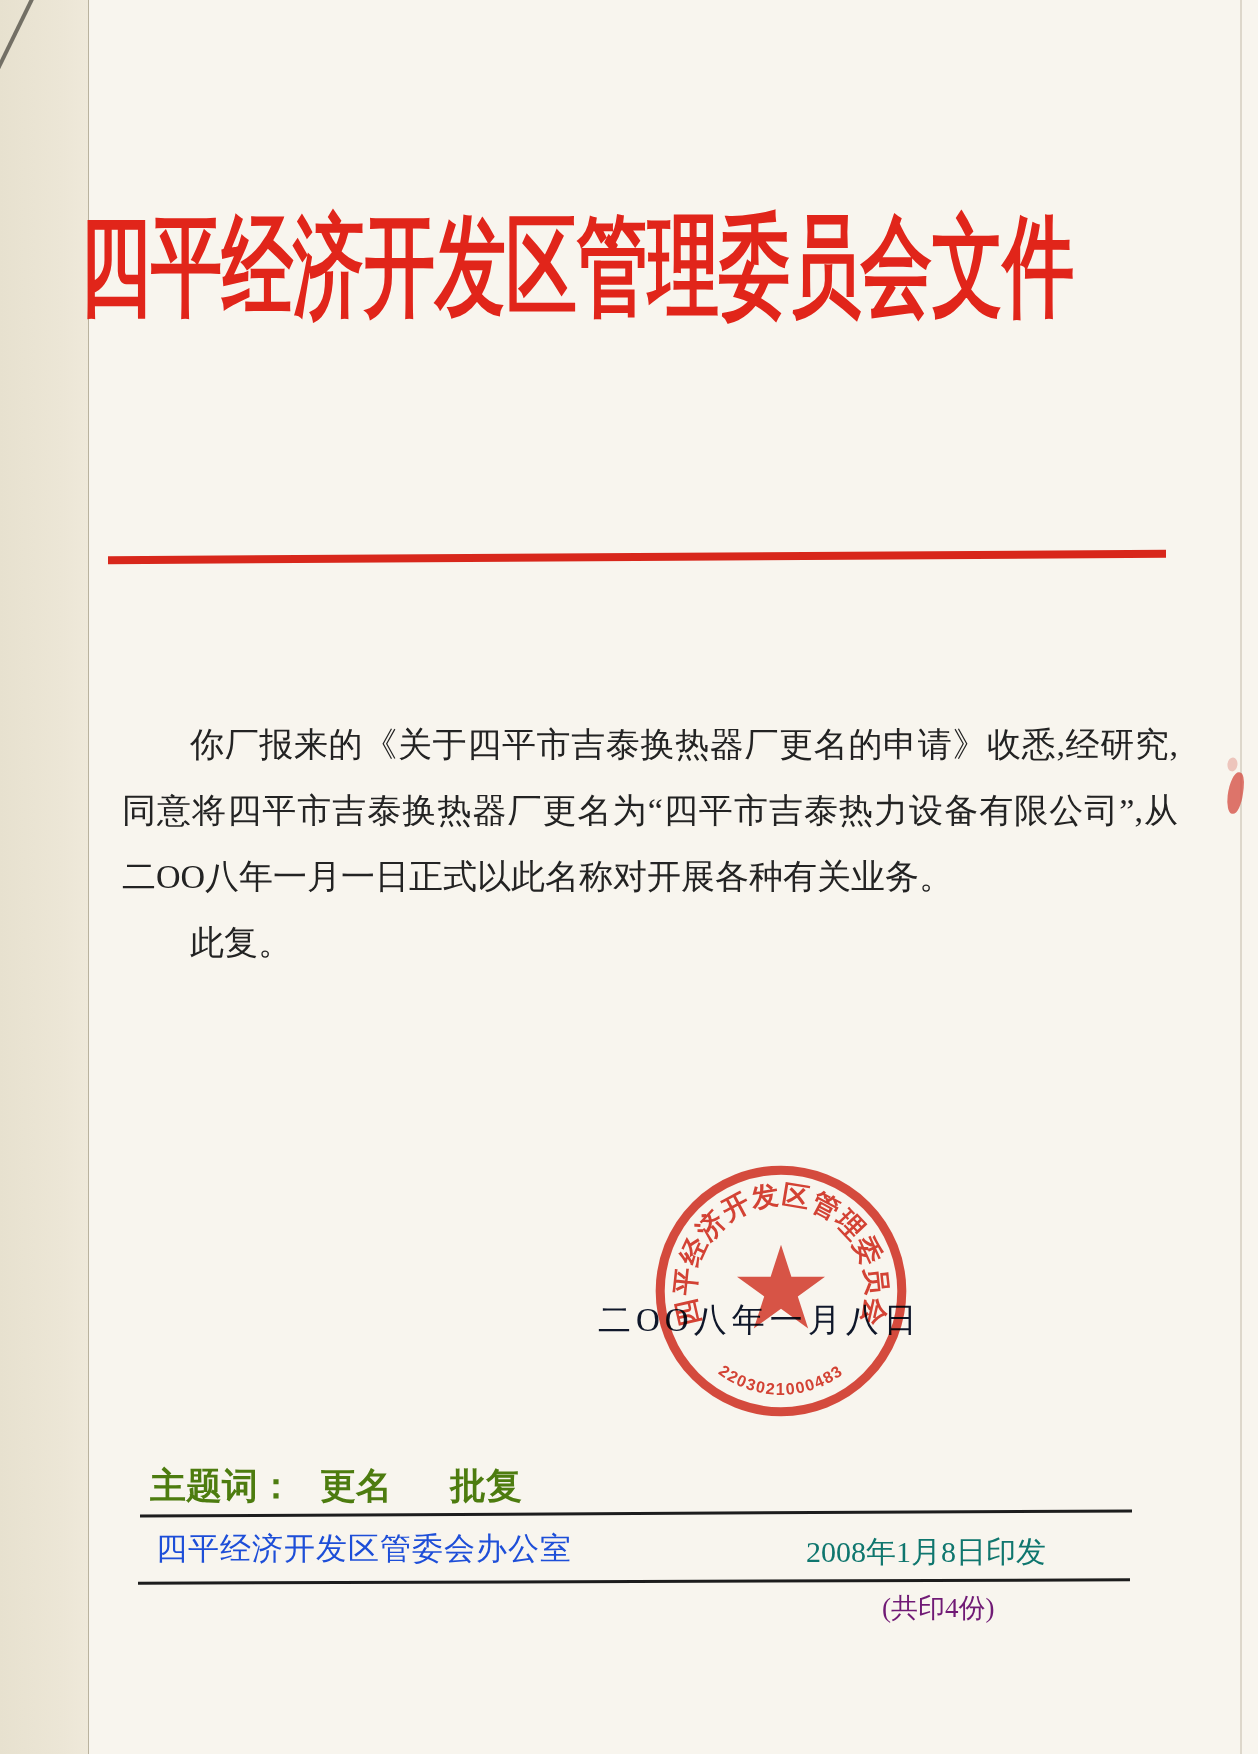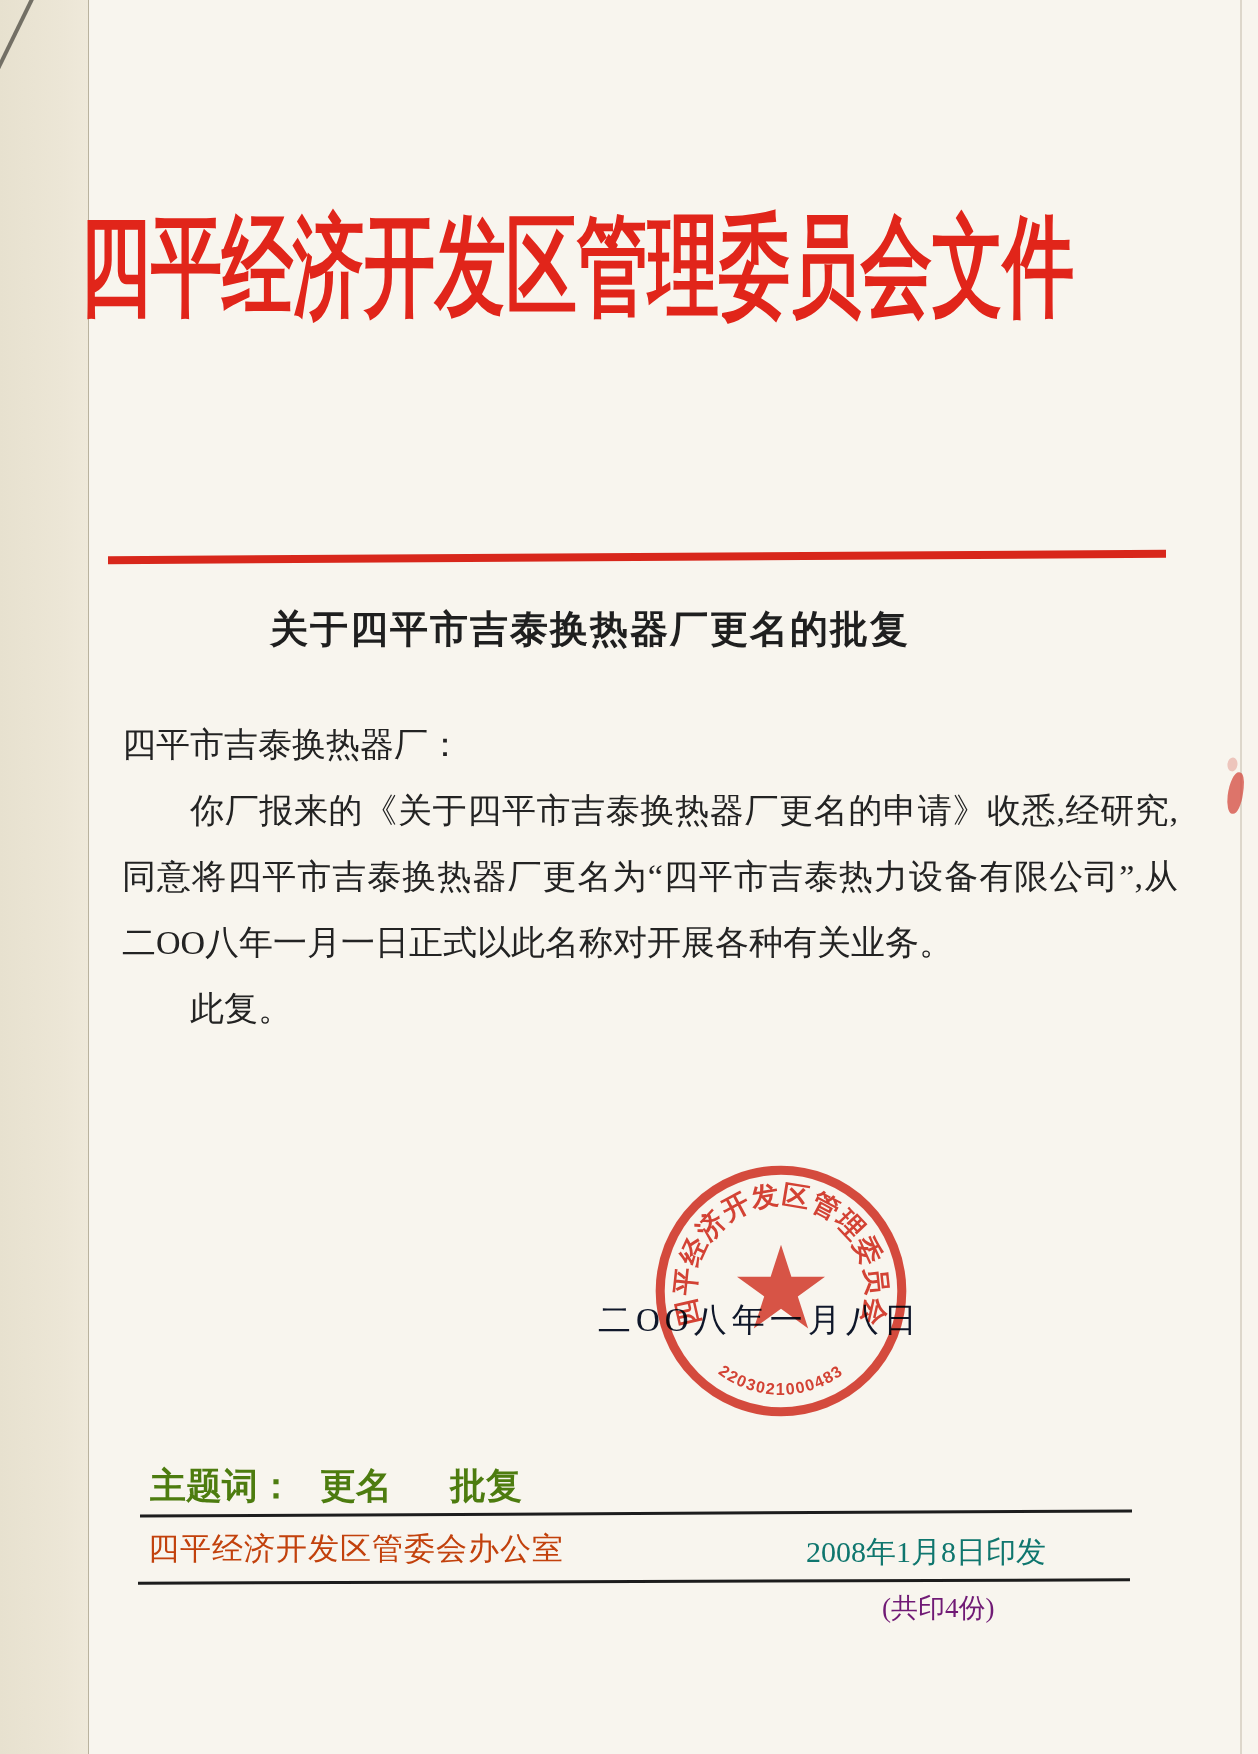--- a/index.html
+++ b/index.html
@@ -77,21 +77,21 @@
     font-family:"Liberation Sans","DejaVu Sans",sans-serif;
     font-weight:bold; font-size:36px; color:#4d7c0f;
   }
   .subject-row .kw0 { margin-left:26px; }
   .subject-row .kw1 { margin-left:58px; }
   .footer-rule-1 {
     position:absolute; left:140px; top:1512px; width:992px; height:3px;
     background:#1d1d1d; transform:rotate(-0.3deg);
   }
   .office {
-    position:absolute; left:148px; top:1528px; font-size:31px; color:#c2410c;
+    position:absolute; left:156px; top:1528px; font-size:31px; color:#1d4ed8;
     letter-spacing:1px; white-space:nowrap;
   }
   .print-date {
     position:absolute; left:806px; top:1532px; font-size:30px; color:#0f766e;
     white-space:nowrap;
   }
   .footer-rule-2 {
     position:absolute; left:138px; top:1580px; width:992px; height:3px;
     background:#1d1d1d; transform:rotate(-0.2deg);
   }
@@ -106,24 +106,22 @@
 <div class="page">
 
   <div class="scan-left"></div>
   <div class="corner-line"></div>
   <div class="scan-right"></div>
   <div class="smudge"></div>
 
   <div class="header-title">四平经济开发区管理委员会文件</div>
   <div class="red-rule"></div>
 
-  <div class="doc-title">关于四平市吉泰换热器厂更名的批复</div>
 
   <div class="body-block">
-    <div class="salutation">四平市吉泰换热器厂：</div>
     <div class="para">你厂报来的《关于四平市吉泰换热器厂更名的申请》收悉,经研究,同意将四平市吉泰换热器厂更名为“四平市吉泰热力设备有限公司”,从二OO八年一月一日正式以此名称对开展各种有关业务。</div>
     <div class="close-line">此复。</div>
   </div>
 
   <div class="stamp-date">二OO八年一月八日</div>
 
   <div class="stamp">
     <svg width="302" height="302" viewBox="0 0 300 300">
       <defs>
         <path id="seal-top-arc" d="M 69.2 179.4 A 86 86 0 1 1 230.8 179.4" fill="none"></path>

